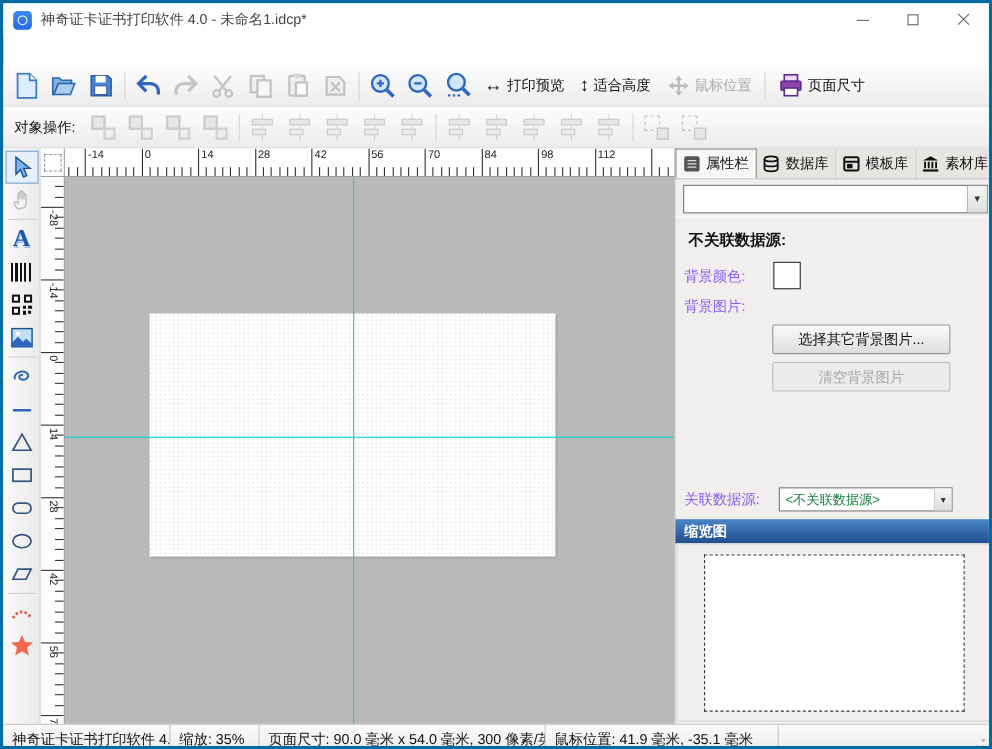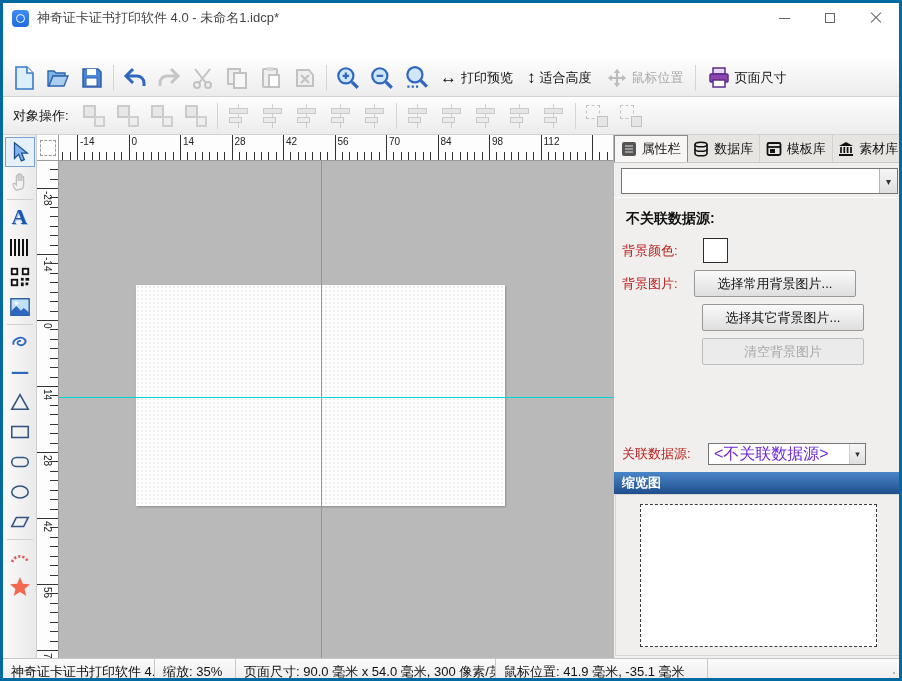--- a/index.html
+++ b/index.html
@@ -77,29 +77,29 @@
   .tabbar { position:absolute; left:0; top:0; width:100%; height:28px; background:#e7e5e2; border-bottom:1px solid #c9c9c9; display:flex; align-items:stretch; }
   .tab { flex:1; display:flex; align-items:center; justify-content:center; gap:5px; font-size:13px; color:#111; border-right:1px solid #d4d2cf; }
   .tab.active { background:#f7f6f4; border:1px solid #8a8a8a; border-bottom:none; }
   .tabicon { flex:0 0 auto; }
   .panel-combo { position:absolute; left:7px; right:7px; top:33px; height:26px; background:#fff; border:1px solid #767676; display:flex; align-items:center; }
   .combo-text { flex:1; font-size:12px; padding-left:6px; color:#111; }
   .combo-btn { width:18px; height:100%; background:linear-gradient(#f6f6f6,#dfdfdf); border-left:1px solid #b5b5b5; display:flex; align-items:center; justify-content:center; font-size:10px; color:#333; }
   .prop-area { position:absolute; left:0; top:62px; width:100%; height:234px; border-top:1px solid #fff; }
   .prop-heading { font-size:14px; font-weight:bold; color:#111; margin:12px 0 10px 12px; }
   .prop-row { display:flex; align-items:center; margin:7px 8px; }
-  .prop-label { width:72px; font-size:13px; color:#b91c1c; flex:0 0 auto; }
+  .prop-label { width:72px; font-size:13px; color:#8b5cf6; flex:0 0 auto; }
   .pbtn { width:162px; height:27px; font-size:13px; color:#111; background:linear-gradient(#fafafa,#dedede); border:1px solid #979797; border-radius:2px; font-family:inherit; }
   .pbtn.disabled { color:#a8a8a8; background:#ebebeb; border-color:#bdbdbd; }
   .prop-row.indent { margin-left:88px; }
   .swatch { width:25px; height:25px; background:#fff; border:1px solid #2b2b2b; margin-left:9px; flex:0 0 auto; }
   .ds-row { position:absolute; left:0; top:308px; width:100%; display:flex; align-items:center; padding:0 8px; }
   .ds-row .prop-label { width:86px; }
   .ds-combo { width:158px; height:22px; background:#fff; border:1px solid #767676; display:flex; align-items:center; }
-  .ds-combo span:first-child { flex:1; font-size:16px; padding-left:5px; color:#6d28d9; white-space:nowrap; }
+  .ds-combo span:first-child { flex:1; font-size:12px; padding-left:5px; color:#15803d; white-space:nowrap; }
   .combo-btn2 { width:16px; height:100%; display:flex; align-items:center; justify-content:center; font-size:9px; color:#333; border-left:1px solid #cfcfcf; background:linear-gradient(#f6f6f6,#dfdfdf); }
   .thumb-header { position:absolute; left:0; top:337px; width:100%; height:22px; background:linear-gradient(#4a86c8,#1f4e8c); color:#fff; font-size:13px; font-weight:bold; display:flex; align-items:center; padding-left:8px; }
   .thumb-area { position:absolute; left:1px; top:359px; right:1px; bottom:2px; background:#f0efed; border:1px solid #d8d6d3; }
   .thumb-box { position:absolute; left:24px; top:9px; width:237px; height:143px; background:#fff; border:1px dashed #3a3a3a; }
 
   
   .statusbar { position:absolute; left:0; top:655px; width:100%; height:26px; background:linear-gradient(#fbfbfb,#ebebeb); border-top:1px solid #c8c8c8; display:flex; align-items:stretch; font-size:13px; color:#111; }
   .scell { display:flex; align-items:center; padding:0 8px; border-right:1px solid #c8c8c8; white-space:nowrap; overflow:hidden; }
   .scell.c1 { flex:0 0 152px; }
   .scell.c2 { flex:0 0 81px; }
@@ -605,21 +605,20 @@
       </div>
 
       <div class="prop-area">
         <div class="prop-heading">不关联数据源:</div>
         <div class="prop-row">
           <span class="prop-label">背景颜色:</span>
           <span class="swatch"></span>
         </div>
         <div class="prop-row">
           <span class="prop-label">背景图片:</span>
-          <button class="pbtn">选择常用背景图片...</button>
         </div>
         <div class="prop-row indent">
           <button class="pbtn">选择其它背景图片...</button>
         </div>
         <div class="prop-row indent">
           <button class="pbtn disabled">清空背景图片</button>
         </div>
       </div>
 
       <div class="ds-row">

